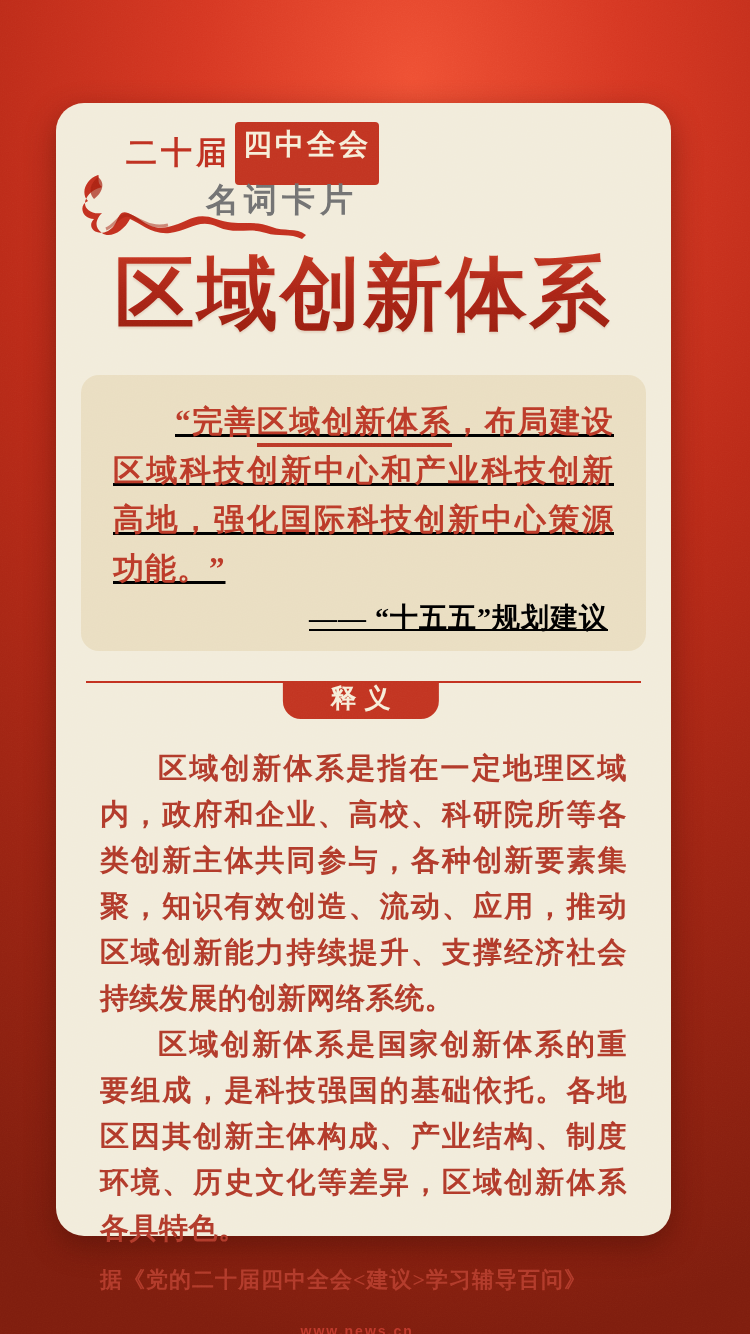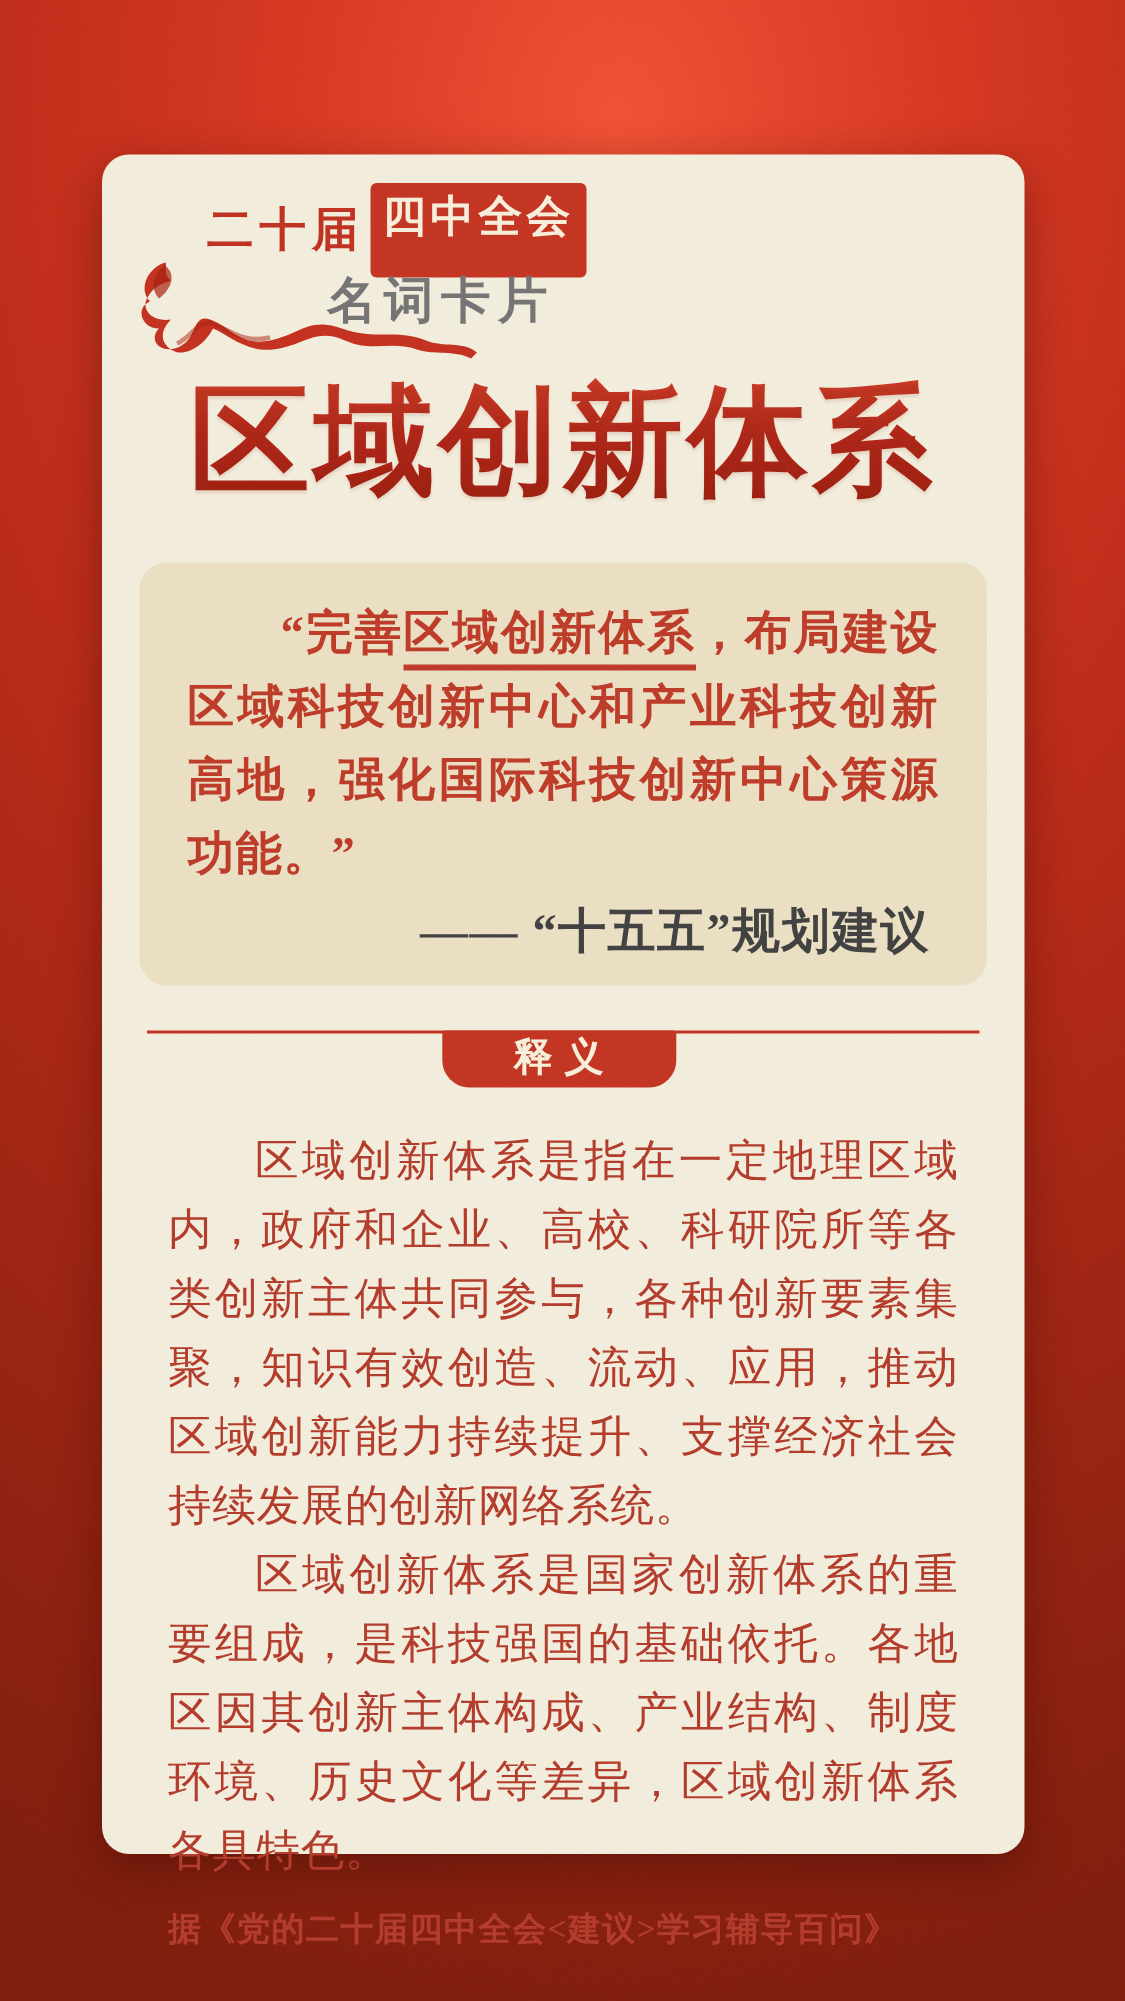--- a/index.html
+++ b/index.html
@@ -22,26 +22,26 @@
     position: absolute;
     inset: 0;
     z-index: 6;
     pointer-events: none;
     opacity: 0.16;
     mix-blend-mode: soft-light;
   }
 
   .card {
     position: absolute;
-    left: 68px;
+    left: 56px;
     top: 103px;
     width: 615px;
     height: 1133px;
     background: #f2ecdb;
-    border-radius: 18px;
+    border-radius: 28px;
     box-shadow: 0 10px 30px rgba(60, 10, 4, 0.45);
     padding-top: 30px;
     z-index: 2;
   }
 
   
   .header { position: relative; height: 88px; }
   .ribbon-svg {
     position: absolute;
     left: 20px;
@@ -93,40 +93,41 @@
     -webkit-text-fill-color: transparent;
     text-shadow: 0 2px 2px rgba(120, 30, 10, 0.12);
   }
 
   
   .quote-block {
     margin: 26px 25px 0;
     background: #eadec2;
     border-radius: 18px;
     padding: 22px 32px 14px;
+    text-decoration: underline;
   }
   .quote-text {
     font-size: 31px;
     line-height: 49px;
     font-weight: bold;
     color: #bc3a28;
     text-align: justify;
     text-indent: 2em;
     letter-spacing: 1px;
   }
   .quote-underline {
     border-bottom: 4px solid #bc3a28;
     padding-bottom: 4px;
   }
   .quote-attribution {
     margin-top: 6px;
     text-align: right;
-    font-size: 32px;
-    font-weight: bold;
-    color: #404040;
+    font-size: 28px;
+    font-weight: bold;
+    color: #000000;
     padding-right: 6px;
     letter-spacing: 1px;
   }
 
   
   .section-divider {
     margin: 30px 30px 0;
     border-top: 2px solid #c3301f;
     position: relative;
     height: 38px;
@@ -149,21 +150,21 @@
     border-radius: 2px 2px 18px 18px;
   }
 
   
   .body-text {
     margin: 26px 44px 0;
   }
   .body-text p {
     font-size: 29px;
     line-height: 46px;
-    font-weight: normal;
+    font-weight: bold;
     color: #b23a2a;
     text-align: justify;
     text-indent: 2em;
     letter-spacing: 0.5px;
   }
   .source-line {
     margin: 14px 44px 0;
     font-size: 22px;
     font-weight: bold;
     color: #b23a2a;

